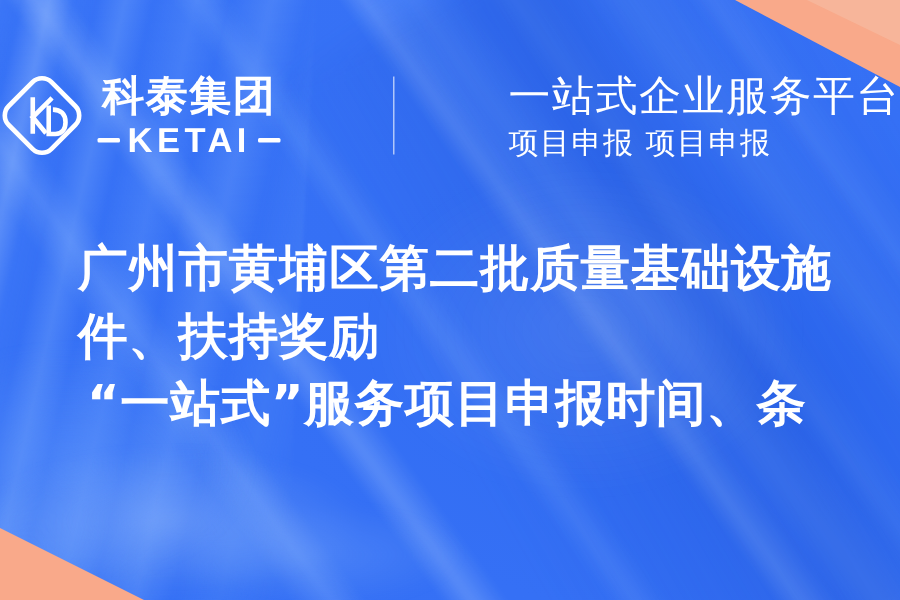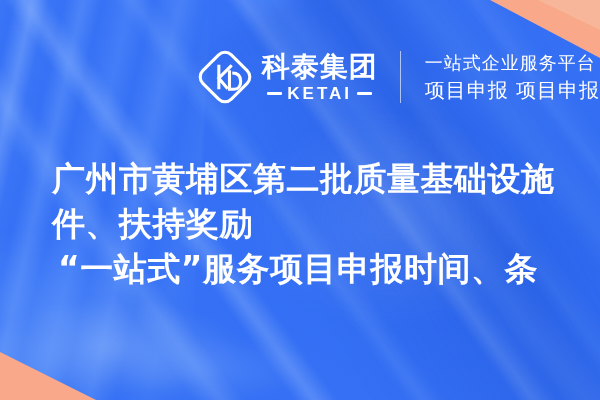--- a/index.html
+++ b/index.html
@@ -151,21 +151,21 @@
     position:absolute; left:0; bottom:0;
     width:96px; height:48px;
     background:#F9A98A;
     clip-path:polygon(0 0, 0 100%, 100% 100%);
   }
 
   
   .header {
     position:absolute; left:0; top:36px;
     width:600px; height:82px;
-    display:flex; align-items:center; justify-content:flex-end;
+    display:flex; align-items:center; justify-content:space-between;
     gap:0px;
   }
   .brand {
     display:flex; align-items:center; gap:9px;
     padding-right:22px;
   }
   .logo-mark { width:56px; height:56px; flex:0 0 56px; display:block; }
   .wordmark { display:flex; flex-direction:column; align-items:center; }
   .wordmark-cn {
     font-size:28px; line-height:1;
@@ -175,31 +175,31 @@
     white-space:nowrap;
   }
   .wordmark-en {
     display:flex; align-items:center; gap:5px;
     margin-top:4px;
   }
   .wordmark-en .dash {
     display:block; width:15px; height:3px; background:#fff; border-radius:1px;
   }
   .wordmark-en .txt {
-    font-size:17px; font-weight:bold; color:#fff;
+    font-size:23px; font-weight:bold; color:#fff;
     letter-spacing:3px; line-height:1; white-space:nowrap;
   }
   .divider {
     width:1px; height:52px;
     background:rgba(255,255,255,0.62);
     flex:0 0 1px;
   }
   .tagline { padding-left:24px; }
   .tagline-main {
-    font-size:18px; line-height:1.12; color:#ffffff;
+    font-size:28px; line-height:1.12; color:#ffffff;
     font-family:"DejaVu Sans","Liberation Sans",sans-serif;
     letter-spacing:1px; white-space:nowrap;
   }
   .tagline-sub {
     margin-top:5px;
     font-size:20px; line-height:1.1; color:#ffffff;
     font-family:"DejaVu Serif","Liberation Serif",serif;
     letter-spacing:1px; white-space:nowrap;
   }
 

